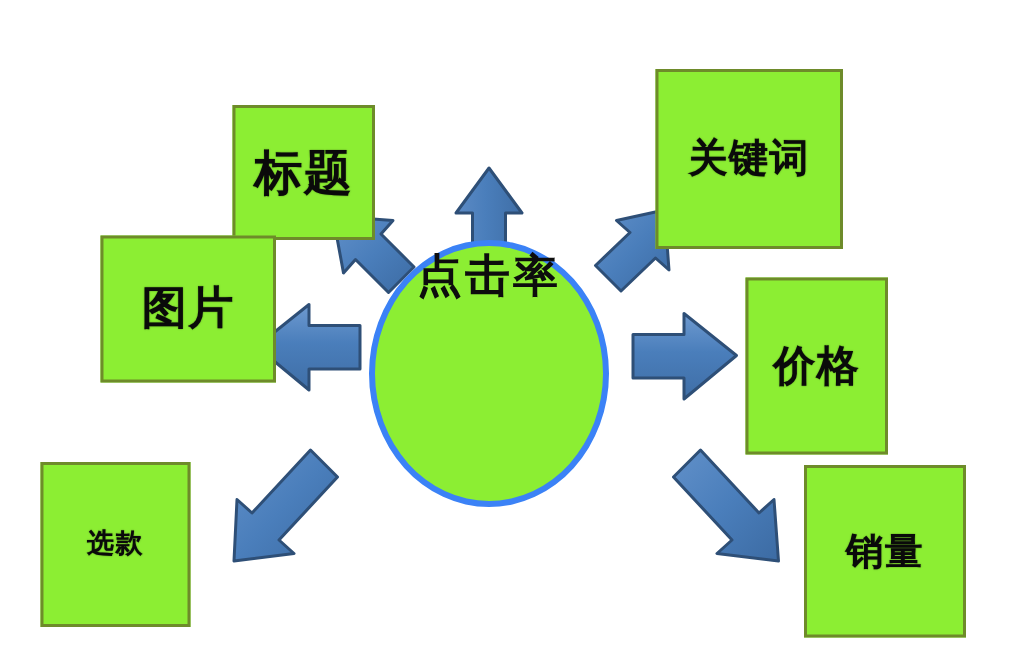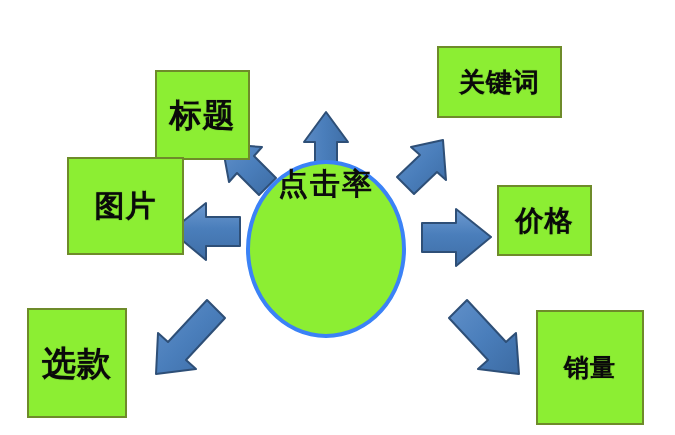--- a/index.html
+++ b/index.html
@@ -57,33 +57,33 @@
     font-family: "DejaVu Sans", "Liberation Sans", sans-serif;
     font-weight: bold;
     color: #0d0d0d;
     letter-spacing: 2px;
     white-space: nowrap;
   }
 
   
   #box-position   { left: 286px; top: 8px;   width: 100px; height: 100px; }
   #box-title      { left: 155px; top: 48px;  width: 95px;  height: 90px; margin-top: 22px;  }
-  #box-keyword    { left: 437px; top: 46px;  width: 125px; height: 72px; }
+  #box-keyword    { left: 437px; top: 46px;  width: 125px; height: 120px; }
   #box-image      { left: 67px;  top: 157px; width: 117px;  height: 98px;  }
-  #box-price      { left: 497px; top: 185px; width: 95px;  height: 71px;  }
+  #box-price      { left: 497px; top: 185px; width: 95px;  height: 118px;  }
   #box-style      { left: 27px;  top: 308px; width: 100px; height: 110px; }
   #box-sales      { left: 536px; top: 310px; width: 108px; height: 115px; }
   #center-circle  { left: 246px; top: 160px; width: 160px; height: 178px; }
 
   #box-position  .node-label { font-size: 32px; }
   #box-title     .node-label { font-size: 32px; }
   #box-keyword   .node-label { font-size: 26px; }
   #box-image     .node-label { font-size: 30px; }
   #box-price     .node-label { font-size: 28px; }
-  #box-style     .node-label { font-size: 34px; }
+  #box-style     .node-label { font-size: 18px; }
   #box-sales     .node-label { font-size: 25px; }
   #center-circle .center-label { font-size: 30px; }
 </style>
 </head>
 <body>
 
 <div id="diagram">
 
   <svg class="svg-layer" viewBox="0 0 675 435" width="675" height="435" xmlns="http://www.w3.org/2000/svg">
     <defs>

